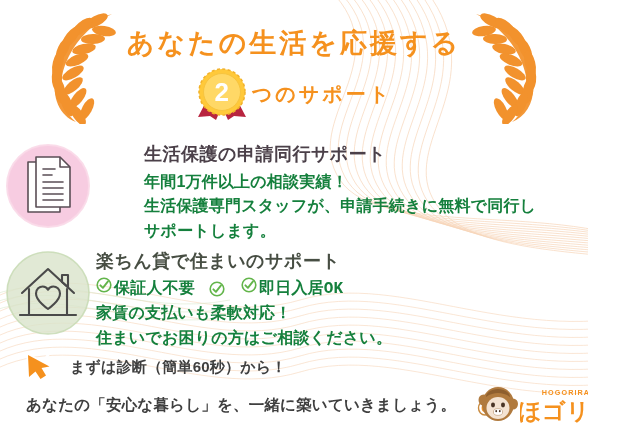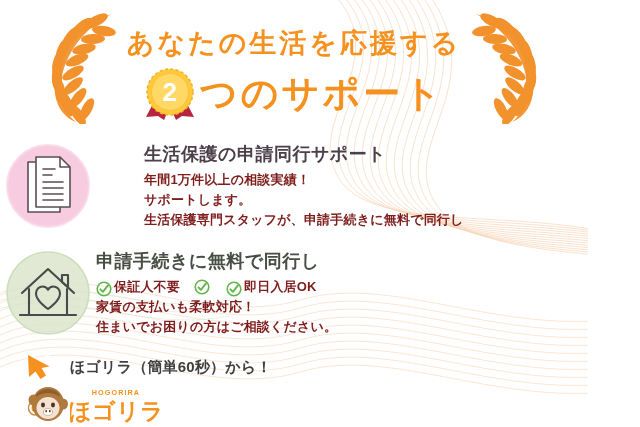--- a/index.html
+++ b/index.html
@@ -76,21 +76,21 @@
     align-items: center;
     justify-content: center;
     font-size: 26px;
     font-weight: 700;
     color: #ffffff;
     z-index: 3;
     padding-bottom: 4px;
     box-sizing: border-box;
   }
   .headline-2 {
-    font-size: 37px;
+    font-size: 20px;
     font-weight: 700;
     letter-spacing: 3px;
     color: #F5911E;
   }
 
   
   .support-row {
     position: absolute;
     left: 0;
     width: 640px;
@@ -114,37 +114,38 @@
   .row-title {
     font-size: 18px;
     font-weight: 700;
     letter-spacing: 0.5px;
     margin: 4px 0 4px 0;
   }
   #row-1 .row-title { color: #4B4049; }
   #row-2 .row-title { color: #474E43; }
 
   .row-line {
-    font-size: 13px;
-    font-weight: 700;
-    color: #7f1d1d;
+    font-size: 16px;
+    font-weight: 700;
+    color: #15803d;
     line-height: 1.52;
     letter-spacing: 0.2px;
   }
   .check-line {
     display: flex;
     align-items: center;
     gap: 0;
     line-height: 1.52;
   }
   .check-item {
     display: inline-flex;
-    align-items: flex-end;
+    align-items: flex-start;
     margin-right: 14px;
     white-space: nowrap;
+    font-family: Liberation Mono, monospace;
   }
   .check-item:last-child { margin-right: 4px; }
   .check-mark {
     width: 16px;
     height: 16px;
     margin-right: 2px;
     flex: 0 0 auto;
   }
 
   
@@ -320,41 +321,41 @@
           <line x1="43" y1="44" x2="63" y2="44"></line>
           <line x1="43" y1="50" x2="63" y2="50"></line>
           <line x1="43" y1="56" x2="63" y2="56"></line>
           <line x1="43" y1="62" x2="63" y2="62"></line>
         </g>
       </svg>
     </div>
     <div class="row-body">
       <div class="row-title">生活保護の申請同行サポート</div>
       <div class="row-line">年間1万件以上の相談実績！</div>
+      <div class="row-line">生活保護専門スタッフが、申請手続きに無料で同行し</div>
       <div class="row-line">サポートします。</div>
-      <div class="row-line">生活保護専門スタッフが、申請手続きに無料で同行し</div>
     </div>
   </div>
 
   <div class="support-row" id="row-2">
     <div class="row-icon">
       <svg width="96" height="100" viewBox="0 0 96 100" aria-hidden="true">
         <ellipse cx="48" cy="48" rx="41" ry="41" fill="#D9E4CB" opacity="0.8"></ellipse>
         <ellipse cx="48" cy="48" rx="41" ry="41" fill="none" stroke="#C9DCB6" stroke-width="1.6" opacity="0.9"></ellipse>
         <g fill="none" stroke="#4A4A4A" stroke-width="2.1" stroke-linejoin="round" stroke-linecap="round">
           <path d="M22,48 L48,24 L74,48"></path>
           <path d="M29,44 L29,70 L67,70 L67,44"></path>
           <line x1="20" y1="70" x2="76" y2="70"></line>
           <path d="M62,30 L62,37 L68,42 L68,30 Z"></path>
           <path d="M48,64 C48,64 36,56 36,48.5 C36,44 39.5,41.5 42.7,41.5 C45.4,41.5 47.2,43.2 48,44.7 C48.8,43.2 50.6,41.5 53.3,41.5 C56.5,41.5 60,44 60,48.5 C60,56 48,64 48,64 Z"></path>
         </g>
       </svg>
     </div>
     <div class="row-body">
-      <div class="row-title">申請手続きに無料で同行し</div>
+      <div class="row-title">楽ちん貸で住まいのサポート</div>
       <div class="row-line check-line">
         <span class="check-item">
           <svg class="check-mark" viewBox="0 0 16 16" aria-hidden="true">
             <circle cx="8" cy="8" r="6.8" fill="none" stroke="#63B54B" stroke-width="1.6"></circle>
             <path d="M4.4,8.3 L6.9,10.8 L12,4.4" fill="none" stroke="#63B54B" stroke-width="1.9" stroke-linecap="round" stroke-linejoin="round"></path>
           </svg>
           <span>保証人不要</span>
         </span>
         <span class="check-item">
           <svg class="check-mark" viewBox="0 0 16 16" aria-hidden="true">
@@ -382,23 +383,24 @@
           <path d="M6,3 L7,25 L13.5,19.5 L18.5,27 L24,23.5 L19.5,16 L27.5,14.5 Z"></path>
         </g>
         <path d="M6,3 L7,25 L13.5,19.5 L18.5,27 L24,23.5 L19.5,16 L27.5,14.5 Z" fill="#F5911E"></path>
         <g stroke="#FFFFFF" stroke-width="2.6" stroke-linecap="round">
           <line x1="30" y1="11" x2="36" y2="8"></line>
           <line x1="31" y1="17" x2="37.5" y2="17"></line>
           <line x1="29" y1="22" x2="34" y2="26"></line>
           <line x1="24" y1="6" x2="27" y2="1.5"></line>
         </g>
       </svg>
-      <span class="footer-text-1">ほゴリラ（簡単60秒）から！</span>
+      <span class="footer-text-1">まずは診断（簡単60秒）から！</span>
     </div>
     <div class="footer-line-2">
+      <span class="footer-text-2">あなたの「安心な暮らし」を、一緒に築いていきましょう。</span>
       <span class="logo">
         <svg class="logo-mark" viewBox="0 0 44 40" aria-hidden="true">
           <ellipse cx="9" cy="23" rx="6.5" ry="7" fill="#FFFFFF" stroke="#C98A3E" stroke-width="1.4"></ellipse>
           <ellipse cx="9" cy="23" rx="3.4" ry="4" fill="#F5911E"></ellipse>
           <ellipse cx="37" cy="19" rx="5" ry="5.6" fill="#B07A3E"></ellipse>
           <ellipse cx="7.5" cy="15" rx="5" ry="5.6" fill="#B07A3E"></ellipse>
           <ellipse cx="22" cy="19" rx="16" ry="17" fill="#B07A3E"></ellipse>
           <path d="M22,4 C15,4 10,8 10,12 C14,9 18,8 22,8 C26,8 30,9 34,12 C34,8 29,4 22,4 Z" fill="#8E5F2E"></path>
           <ellipse cx="22" cy="23" rx="11.5" ry="11" fill="#F4E3D2"></ellipse>
           <ellipse cx="17" cy="20" rx="2" ry="2.4" fill="#4A3526"></ellipse>

